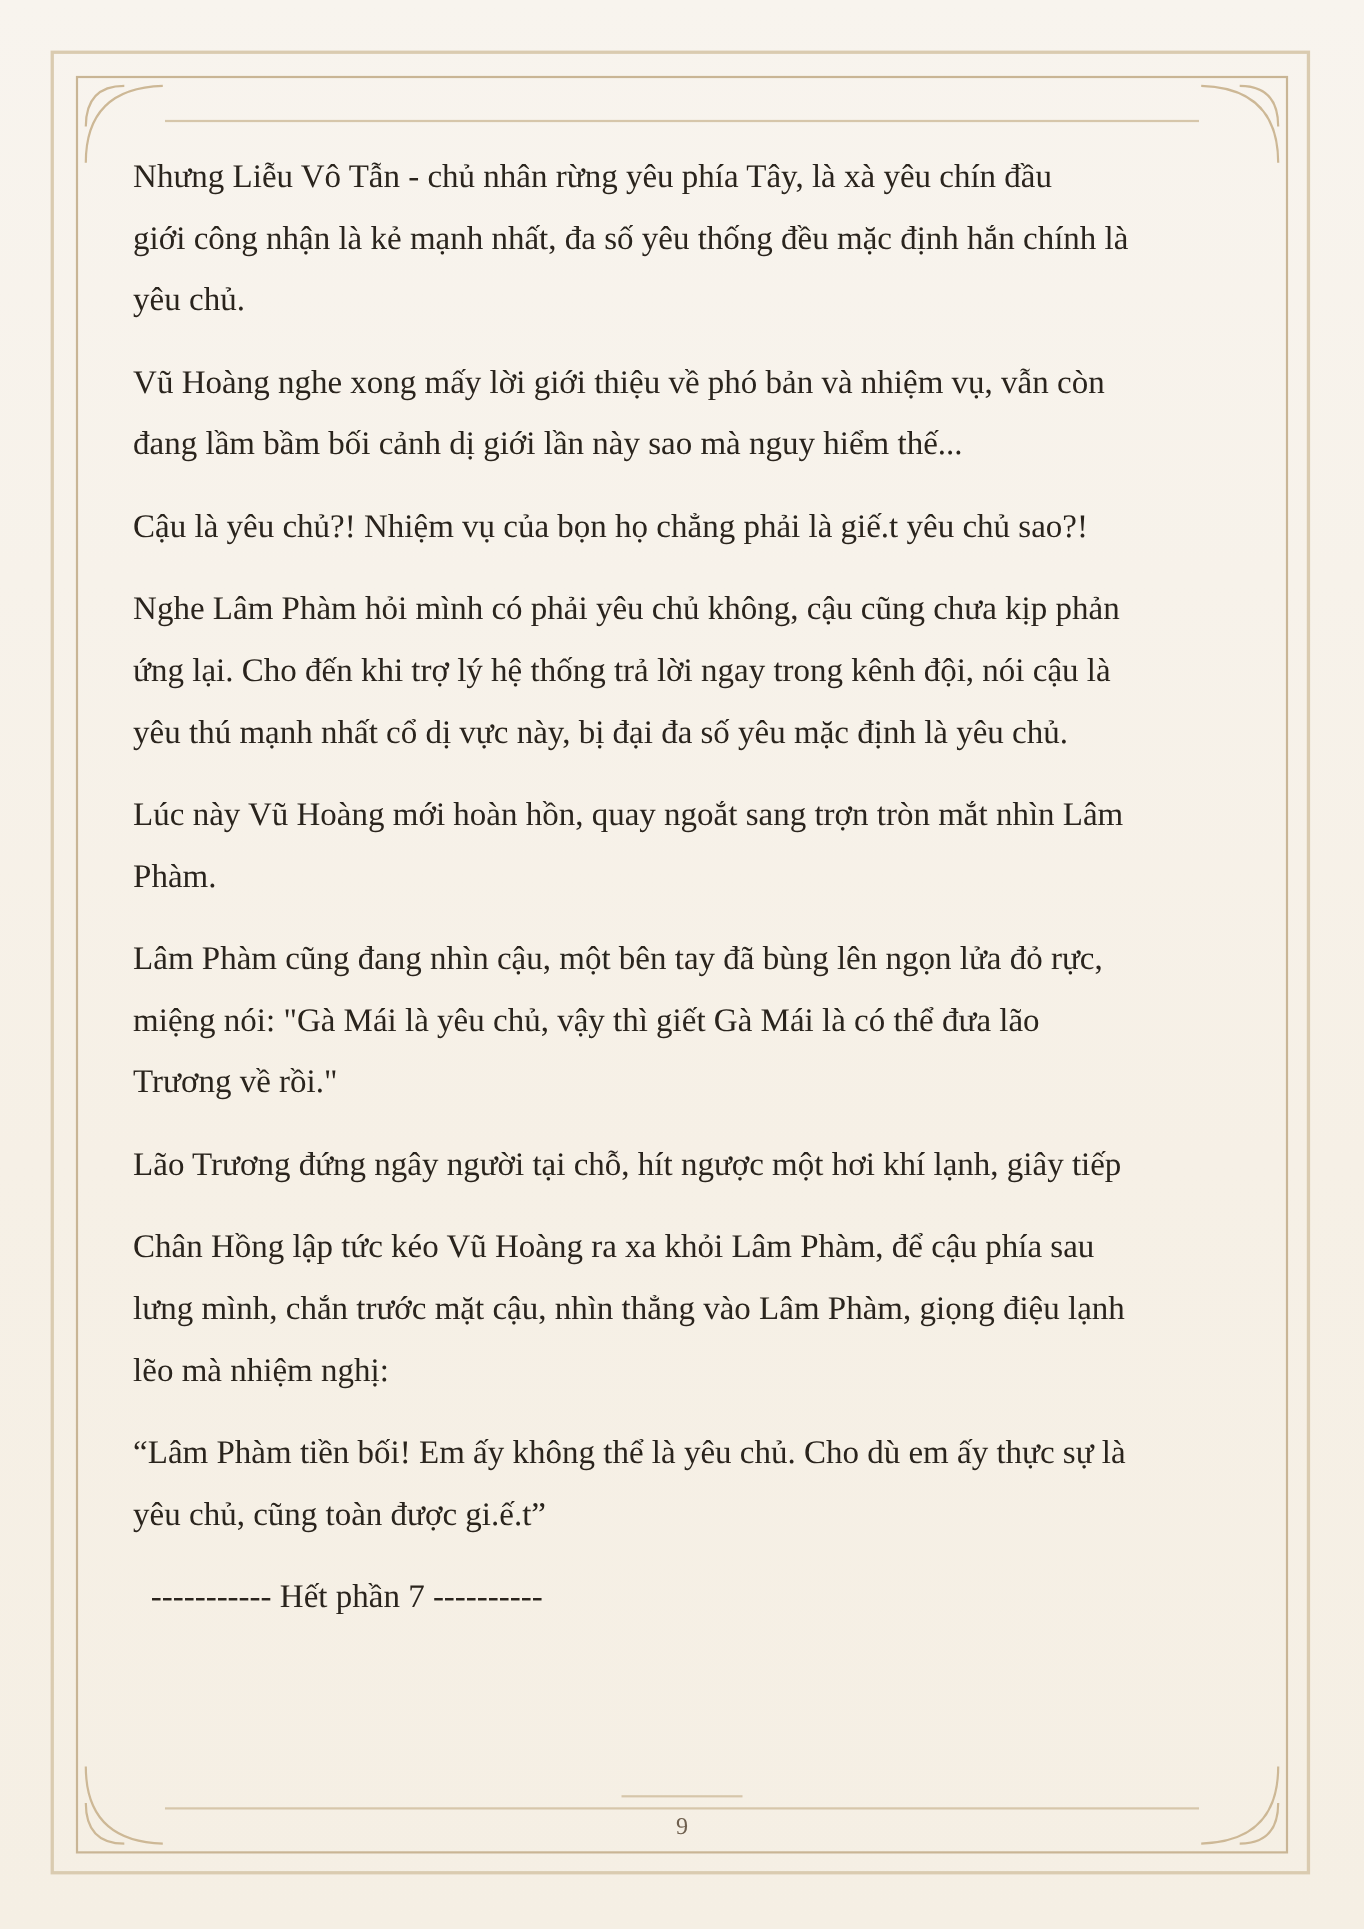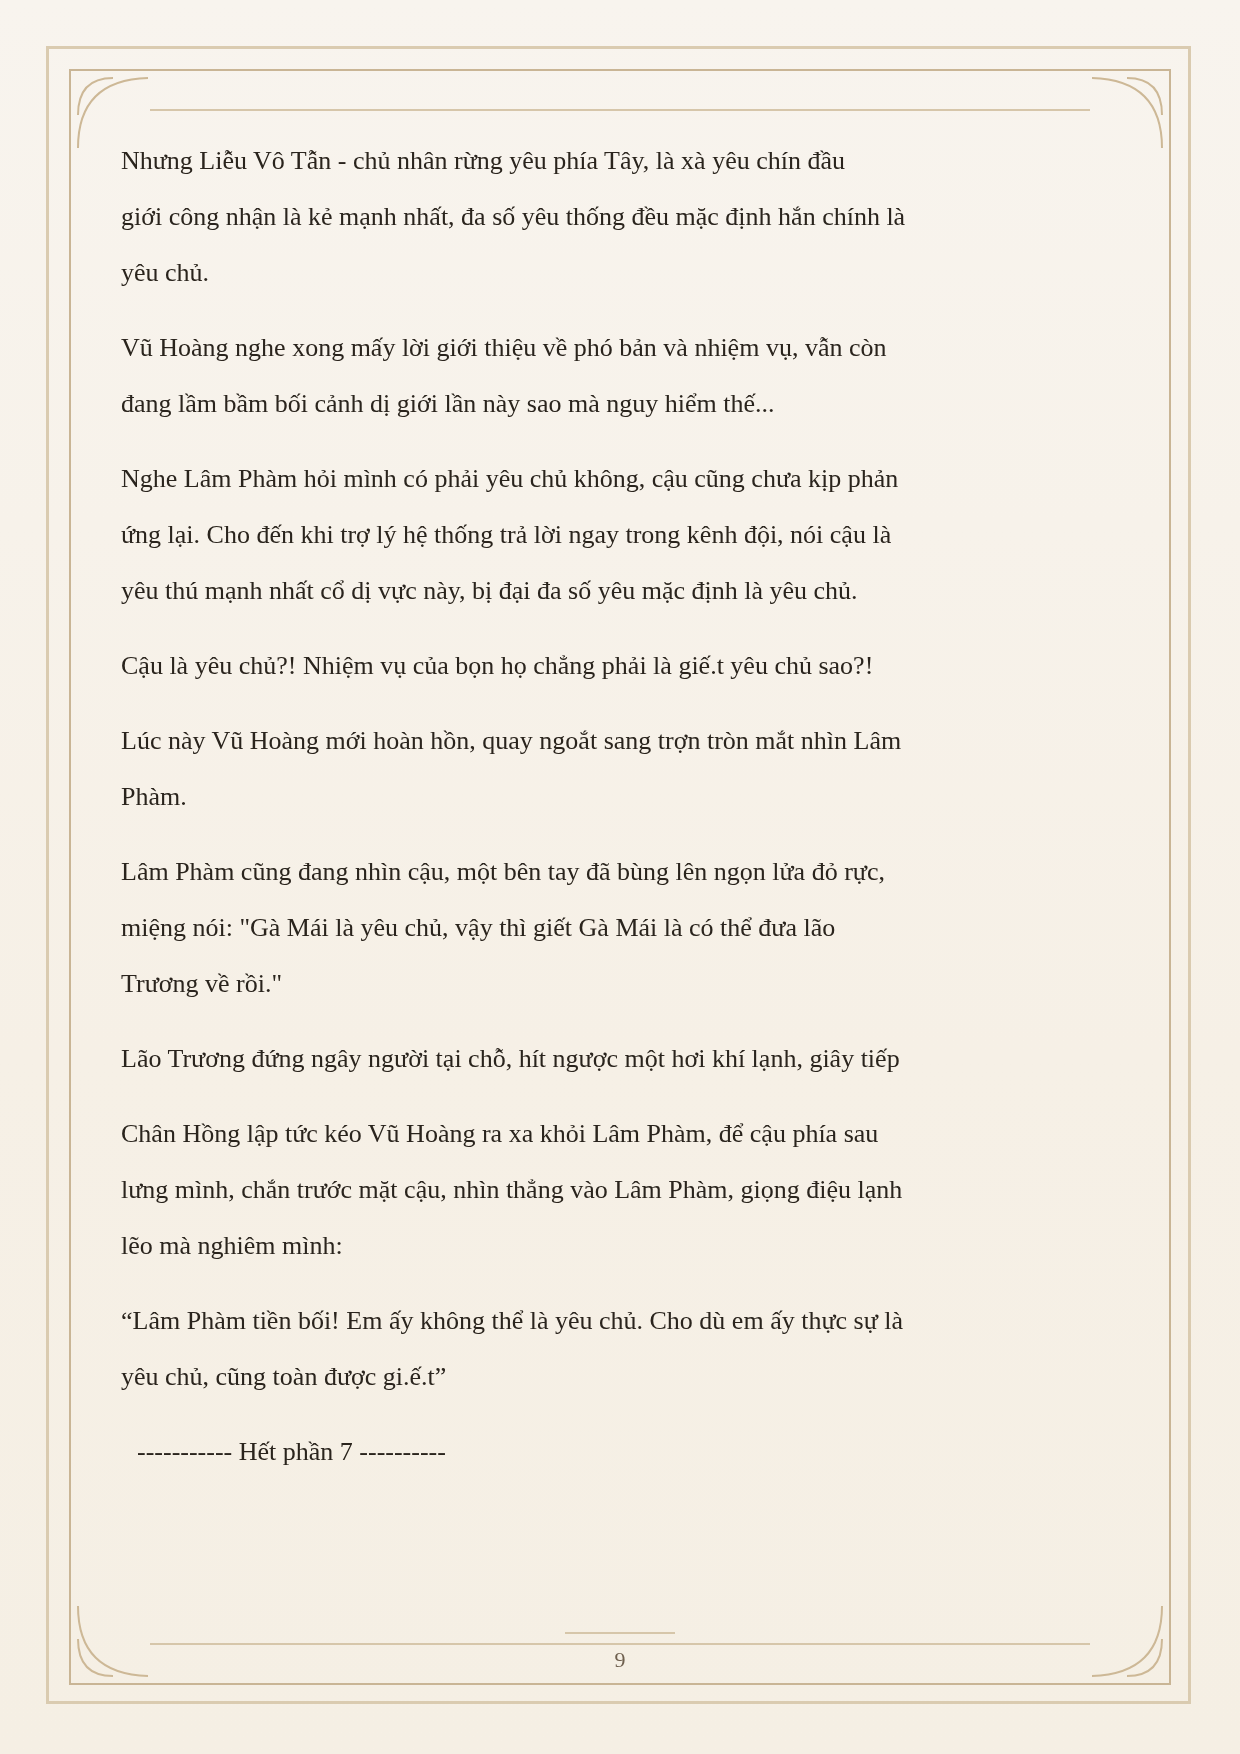--- a/index.html
+++ b/index.html
@@ -17,21 +17,21 @@
     border: 2px solid #c9b595; box-sizing: border-box;
   }
   .rule { position: absolute; height: 2px; background: #d6c6aa; }
   .rule.top { left: 150px; width: 940px; top: 109px; }
   .rule.bottom { left: 150px; width: 940px; top: 1643px; }
   .rule.short { left: 565px; width: 110px; top: 1632px; height: 2px; }
   .corner { position: absolute; width: 90px; height: 90px; }
   .corner svg { width: 100%; height: 100%; display: block; }
   .content {
     position: absolute; left: 121px; top: 133px; width: 1000px;
-    color: #2a241d; font-size: 26px; line-height: 56px;
+    color: #2a241d; font-size: 30px; line-height: 56px;
   }
   .para { margin: 0 0 19px 0; }
   .line { display: block; white-space: nowrap; }
   .end-marker { margin: 16px; white-space: nowrap; }
   .page-number {
     position: absolute; left: 0; width: 1240px; top: 1646px; text-align: center;
     font-size: 22px; line-height: 28px; color: #6f604f;
   }
 </style>
 </head>
@@ -79,43 +79,43 @@
   <p class="para">
     <span class="line">Nhưng Liễu Vô Tẫn - chủ nhân rừng yêu phía Tây, là xà yêu chín đầu</span>
     <span class="line">giới công nhận là kẻ mạnh nhất, đa số yêu thống đều mặc định hắn chính là</span>
     <span class="line">yêu chủ.</span>
   </p>
   <p class="para">
     <span class="line">Vũ Hoàng nghe xong mấy lời giới thiệu về phó bản và nhiệm vụ, vẫn còn</span>
     <span class="line">đang lầm bầm bối cảnh dị giới lần này sao mà nguy hiểm thế...</span>
   </p>
   <p class="para">
+    <span class="line">Cậu là yêu chủ?! Nhiệm vụ của bọn họ chẳng phải là giế.t yêu chủ sao?!</span>
+  </p>
+  <p class="para">
     <span class="line">Nghe Lâm Phàm hỏi mình có phải yêu chủ không, cậu cũng chưa kịp phản</span>
     <span class="line">ứng lại. Cho đến khi trợ lý hệ thống trả lời ngay trong kênh đội, nói cậu là</span>
     <span class="line">yêu thú mạnh nhất cổ dị vực này, bị đại đa số yêu mặc định là yêu chủ.</span>
-  </p>
-  <p class="para">
-    <span class="line">Cậu là yêu chủ?! Nhiệm vụ của bọn họ chẳng phải là giế.t yêu chủ sao?!</span>
   </p>
   <p class="para">
     <span class="line">Lúc này Vũ Hoàng mới hoàn hồn, quay ngoắt sang trợn tròn mắt nhìn Lâm</span>
     <span class="line">Phàm.</span>
   </p>
   <p class="para">
     <span class="line">Lâm Phàm cũng đang nhìn cậu, một bên tay đã bùng lên ngọn lửa đỏ rực,</span>
     <span class="line">miệng nói: "Gà Mái là yêu chủ, vậy thì giết Gà Mái là có thể đưa lão</span>
     <span class="line">Trương về rồi."</span>
   </p>
   <p class="para">
     <span class="line">Lão Trương đứng ngây người tại chỗ, hít ngược một hơi khí lạnh, giây tiếp</span>
   </p>
   <p class="para">
     <span class="line">Chân Hồng lập tức kéo Vũ Hoàng ra xa khỏi Lâm Phàm, để cậu phía sau</span>
     <span class="line">lưng mình, chắn trước mặt cậu, nhìn thẳng vào Lâm Phàm, giọng điệu lạnh</span>
-    <span class="line">lẽo mà nghiêm mình:</span>
+    <span class="line">lẽo mà nhiệm nghị:</span>
   </p>
   <p class="para">
     <span class="line">“Lâm Phàm tiền bối! Em ấy không thể là yêu chủ. Cho dù em ấy thực sự là</span>
     <span class="line">yêu chủ, cũng toàn được gi.ế.t”</span>
   </p>
   <p class="end-marker">----------- Hết phần 7 ----------</p>
 </main>
 
 <div class="rule short"></div>
 <div class="rule bottom"></div>

